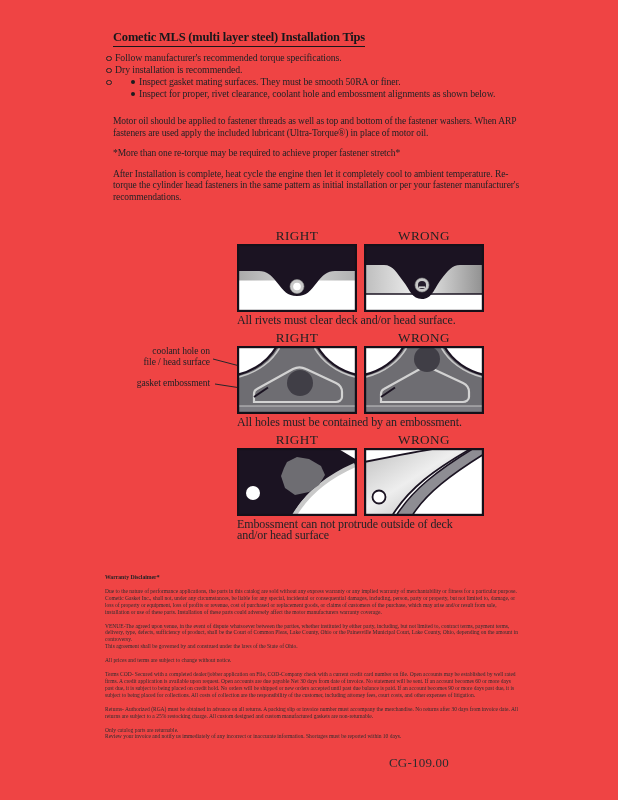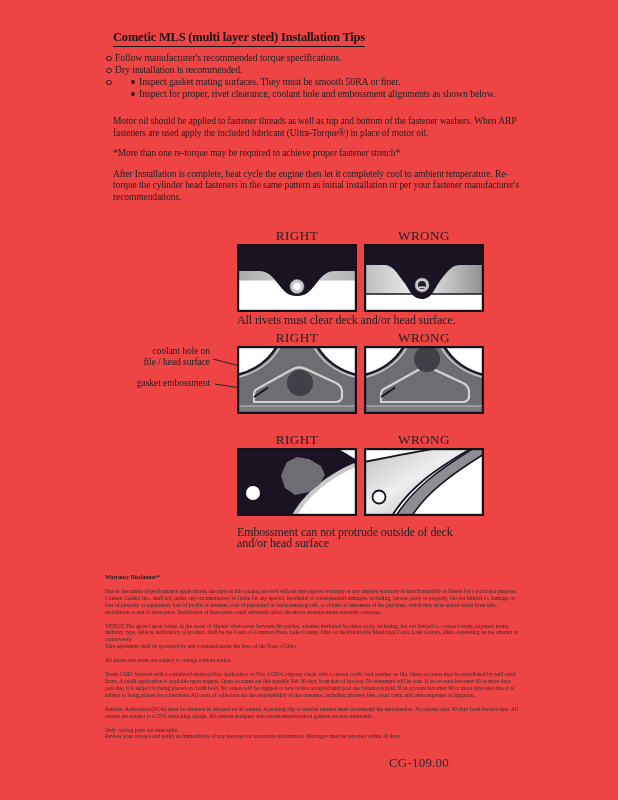--- a/index.html
+++ b/index.html
@@ -24,21 +24,21 @@
   ul.tips ul li::before{
     content:"";position:absolute;left:0;top:4px;width:4.2px;height:4.2px;
     background:#1c1c1e;border-radius:50%;border:none;
   }
   .diesel{width:424px;}
   .diesel h2{font-size:11.8px;font-weight:bold;margin:0 0 5px 0;color:#17171a;letter-spacing:-0.2px;}
   .diesel p{margin:0 16px 9px 0;}
   .rw-label{font-size:13.2px;letter-spacing:0.4px;color:#222;text-align:center;width:120px;white-space:nowrap;}
   .panel{display:block;}
   .caption{font-size:12px;letter-spacing:-0.1px;line-height:11.4px;color:#222226;white-space:nowrap;}
-  .caption.wrap{white-space:normal;width:216px;margin-top:8px;}
+  .caption.wrap{white-space:normal;width:216px;}
   .side-label{font-size:9.6px;letter-spacing:-0.1px;line-height:10.6px;color:#222226;text-align:right;width:122px;}
   .fine{width:414px;font-size:5.5px;line-height:6.9px;letter-spacing:0;color:#2e2e30;}
   .fine h3{font-size:5.7px;margin:0 0 7px 0;font-weight:bold;color:#232325;}
   .fine p{margin:0 0 7px 0;}
   .fine .tight{margin:0;}
   .fine .gap-after{margin-bottom:7px;}
   .page-code{font-size:13px;color:#2c2c2e;letter-spacing:0.2px;}
 </style>
 </head>
 <body>
@@ -140,20 +140,21 @@
     <path d="M0,0 H40 C33,12 20,24 0,29 Z" fill="#ffffff" stroke="#1b1322" stroke-width="2.2"></path>
     <path d="M42.5,2 C35.5,14 22,26 2,31" fill="none" stroke="#c9c9c9" stroke-width="1.6"></path>
     <path d="M120,0 H80 C87,12 100,24 120,29 Z" fill="#ffffff" stroke="#1b1322" stroke-width="2.2"></path>
     <path d="M77.5,2 C84.5,14 98,26 118,31" fill="none" stroke="#c9c9c9" stroke-width="1.6"></path>
     <path d="M17,56 L17,48 C17,46 18,44 20,43 L56,23 C60,21 65,21 69,23 L99,37 C103,39 105,42 105,46 L105,51 C105,54 102,56 99,56 Z" fill="none" stroke="#d2d2d2" stroke-width="2.2"></path>
     <path d="M17,51 L31,41.5" fill="none" stroke="#1b1322" stroke-width="2"></path>
     <circle cx="63" cy="13" r="13" fill="#403e46"></circle>
     <rect x="1" y="1" width="118" height="66" fill="none" stroke="#151019" stroke-width="2.4"></rect>
   </svg>
 
+  <div class="abs caption" style="left:237px;top:417px;">All holes must be contained by an embossment.</div>
 
   <div class="abs rw-label" style="left:237px;top:432px;">RIGHT</div>
   <div class="abs rw-label" style="left:364px;top:432px;">WRONG</div>
 
   <svg class="abs panel" style="left:237px;top:448px;" width="120" height="68" viewBox="0 0 120 68">
     <rect width="120" height="68" fill="#ffffff"></rect>
     <path d="M0,0 H100 L120,12 L120,16 C85,30 66,48 55,68 L0,68 Z" fill="#1b1322"></path>
     <path d="M118,17 C86,31 68,49 57,68" fill="none" stroke="#c9c9c9" stroke-width="4.5"></path>
     <path d="M120,21 C90,34 73,51 62,68 L120,68 Z" fill="#ffffff"></path>
     <polygon points="50,14 60,9 72,11 84,18 88,27 82,37 72,44 58,47 48,40 44,28 47,20" fill="#6e6d72"></polygon>

